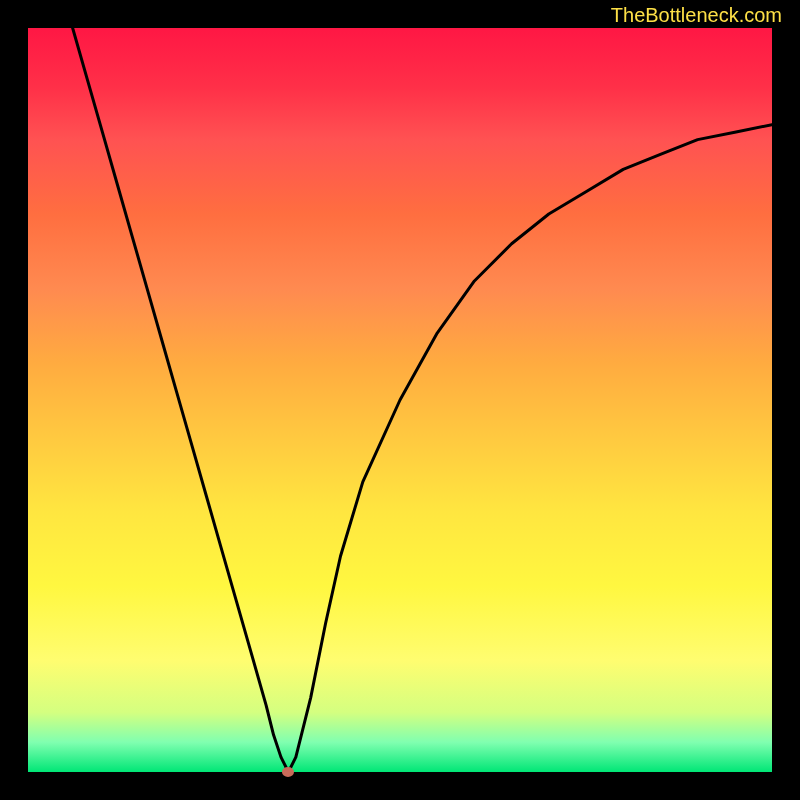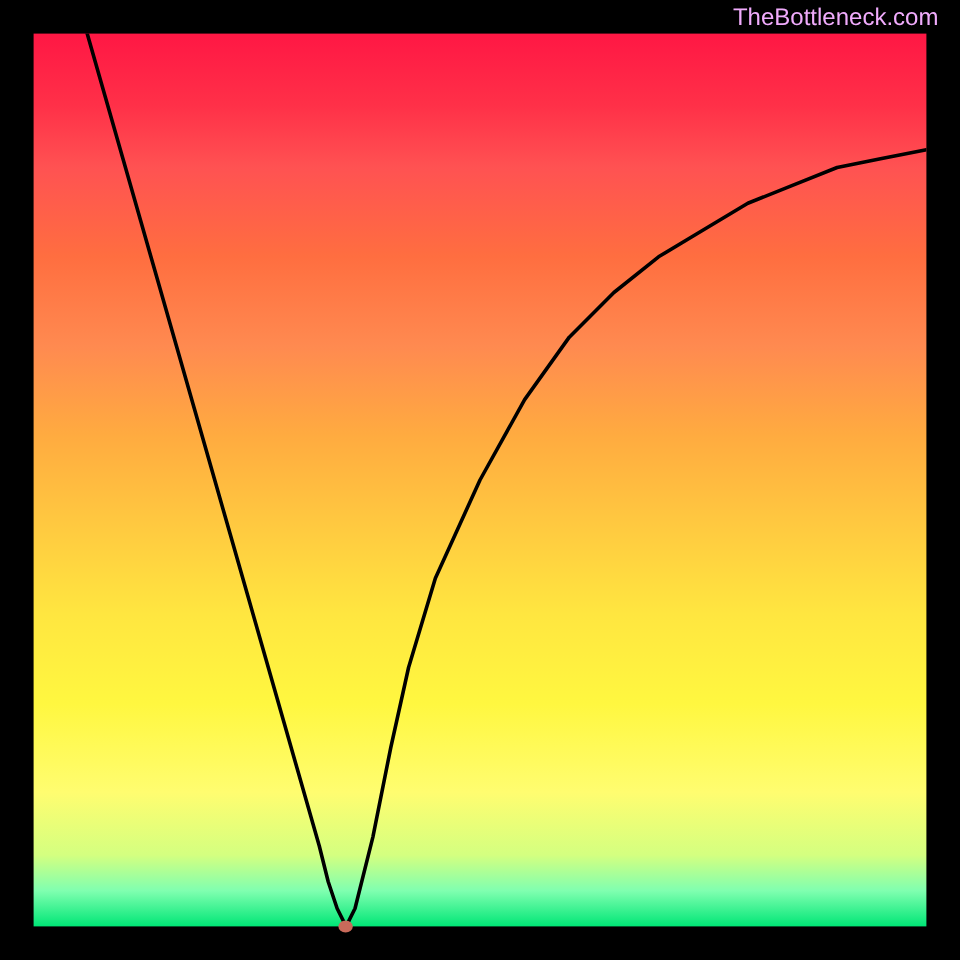--- a/index.html
+++ b/index.html
@@ -11,21 +11,21 @@
       width: 800px;
       height: 800px;
       background: #000;
       position: relative;
       font-family: Arial, sans-serif;
     }
     .watermark {
       position: absolute;
       top: 4px;
       right: 18px;
-      color: #f0abfc;
+      color: #fde047;
       font-size: 20px;
       font-weight: 500;
       z-index: 10;
     }
     .plot-area {
       position: absolute;
       top: 28px;
       left: 28px;
       width: 744px;
       height: 744px;

